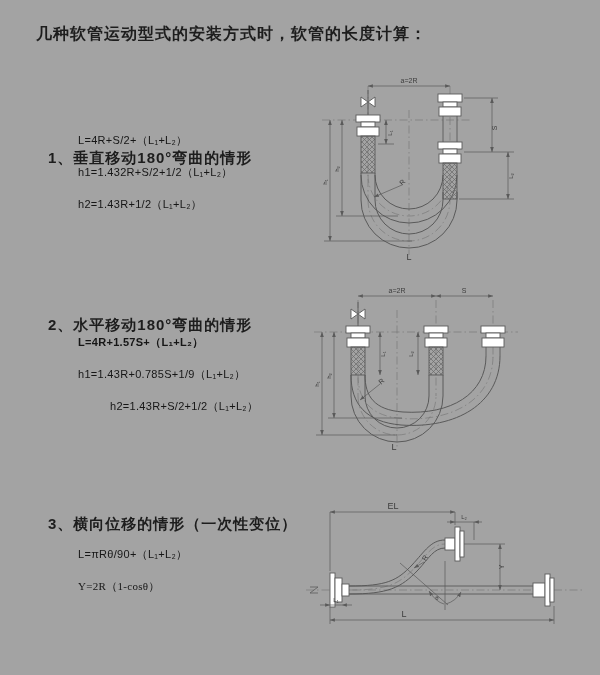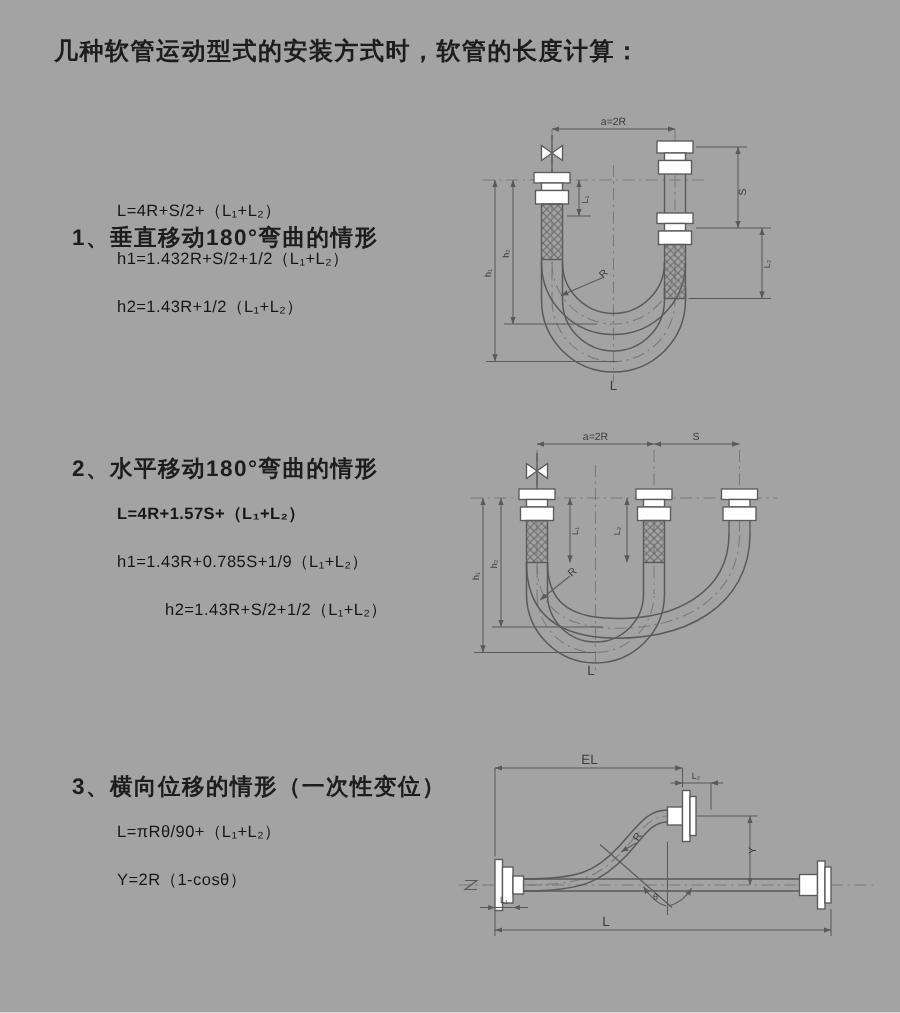--- a/index.html
+++ b/index.html
@@ -20,28 +20,28 @@
 
 <div class="page">
 
   <div class="abs title">几种软管运动型式的安装方式时，软管的长度计算：</div>
 
   <div class="abs heading" style="top:108px;margin-top:41px;">1、垂直移动180°弯曲的情形</div>
   <div class="abs formula" style="top:133px;">L=4R+S/2+（L₁+L₂）</div>
   <div class="abs formula" style="top:165px;">h1=1.432R+S/2+1/2（L₁+L₂）</div>
   <div class="abs formula" style="top:197px;">h2=1.43R+1/2（L₁+L₂）</div>
 
-  <div class="abs heading" style="top:303px;">2、水平移动180°弯曲的情形</div>
+  <div class="abs heading" style="top:316px;">2、水平移动180°弯曲的情形</div>
   <div class="abs formula" style="top:335px;font-weight:bold;">L=4R+1.57S+（L₁+L₂）</div>
   <div class="abs formula" style="top:367px;">h1=1.43R+0.785S+1/9（L₁+L₂）</div>
   <div class="abs formula" style="top:399px;margin-left:32px;">h2=1.43R+S/2+1/2（L₁+L₂）</div>
 
   <div class="abs heading" style="top:515px;">3、横向位移的情形（一次性变位）</div>
   <div class="abs formula" style="top:547px;">L=πRθ/90+（L₁+L₂）</div>
-  <div class="abs formula" style="top:579px;">Y=2R（1-cosθ）</div>
+  <div class="abs formula" style="top:579px;font-family:Liberation Serif, serif;">Y=2R（1-cosθ）</div>
 
   <svg style="left:312px;top:72px;" width="278" height="192" viewBox="0 0 278 192">
     <defs>
       <marker id="ar1" viewBox="0 0 8 8" refX="8" refY="4" markerWidth="7" markerHeight="7" orient="auto-start-reverse">
         <path d="M0,1 L8,4 L0,7 z" fill="#5a5a5a"></path>
       </marker>
       <pattern id="h1p" width="5" height="5" patternUnits="userSpaceOnUse">
         <path d="M0,5 L5,0 M0,0 L5,5" stroke="#6a6a6a" stroke-width="0.7"></path>
       </pattern>
     </defs>

